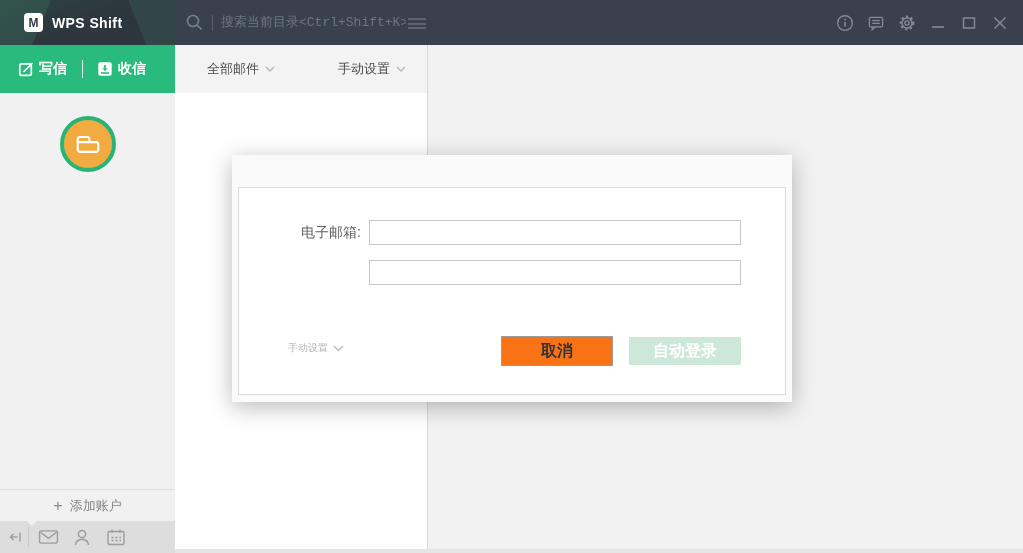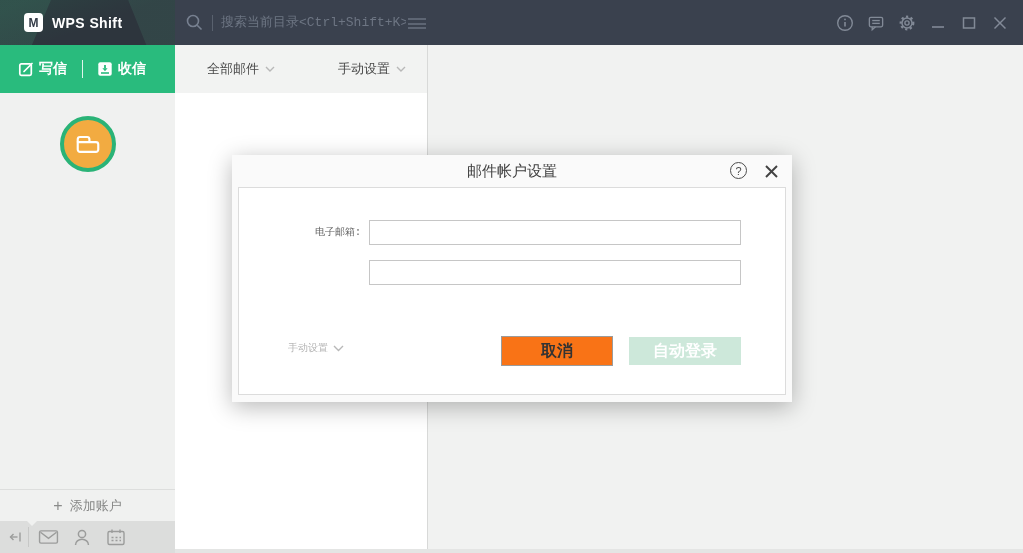--- a/index.html
+++ b/index.html
@@ -68,21 +68,21 @@
     background:#fafafa; box-shadow:0 5px 22px rgba(0,0,0,0.28); z-index:10;
   }
   .dialog-titlebar { position:relative; height:32px; display:flex; align-items:center; justify-content:center; }
   .dialog-title { font-size:15px; color:#404040; }
   .dialog-help {
     position:absolute; right:45px; top:7px; width:17px; height:17px; border:1.4px solid #4c4c4c; border-radius:50%;
     font-size:11px; color:#4c4c4c; display:flex; align-items:center; justify-content:center; cursor:pointer;
   }
   .dialog-close { position:absolute; right:13px; top:8px; width:16px; height:16px; cursor:pointer; display:flex; align-items:center; justify-content:center; }
   .dialog-body { position:absolute; left:6px; right:6px; top:32px; bottom:7px; background:#fff; border:1px solid #dcdcdc; }
-  .form-label { position:absolute; left:0; width:122px; text-align:right; font-size:10px; color:#606060; line-height:25px;font-family:Liberation Mono, monospace; }
+  .form-label { position:absolute; left:0; width:122px; text-align:right; font-size:14px; color:#606060; line-height:25px; }
   .lbl-email { top:32px; }
   .lbl-password { top:72px; }
   .form-input { position:absolute; left:130px; width:372px; height:25px; border:1px solid #c6c6c6; background:#fff; outline:none; padding:0 6px; font-size:13px; font-family:inherit; }
   .inp-email { top:32px; }
   .inp-password { top:72px; }
   .manual-settings { position:absolute; left:49px; top:153px; display:flex; align-items:center; gap:5px; font-size:10px; color:#b3b3b3; cursor:pointer; }
   .btn-cancel {
     position:absolute; left:262px; top:148px; width:112px; height:30px;
     background:#f97316; border:1px solid #9b9b9b; font-size:16px; font-weight:bold; color:#333; cursor:pointer; font-family:inherit;
   }
@@ -246,30 +246,20 @@
             </svg>
         </span>
       </div>
     </div>
   </div>
 
   <div class="main-pane"></div>
   <div class="bottom-edge"></div>
 
   <div class="dialog">
-    <div class="dialog-titlebar">
-      <span class="dialog-title">邮件帐户设置</span>
-      <span class="dialog-help">?</span>
-      <span class="dialog-close">
-        <svg width="15" height="15" viewBox="0 0 15 15" stroke="#414141" stroke-width="1.9">
-          <line x1="2" y1="2" x2="13" y2="13"></line>
-            <line x1="13" y1="2" x2="2" y2="13"></line>
-        </svg>
-      </span>
-    </div>
     <div class="dialog-body">
       <div class="form-label lbl-email">电子邮箱:</div>
       <input class="form-input inp-email" type="text" value="" style="">
       <input class="form-input inp-password" type="password" value="" style="">
       <div class="manual-settings">
         <span>手动设置</span>
         <span>
           <svg width="11" height="7" viewBox="0 0 11 7" fill="none" stroke="#b8b8b8" stroke-width="1.4">
               <polyline points="1,1 5.5,5.5 10,1"></polyline>
             </svg>

